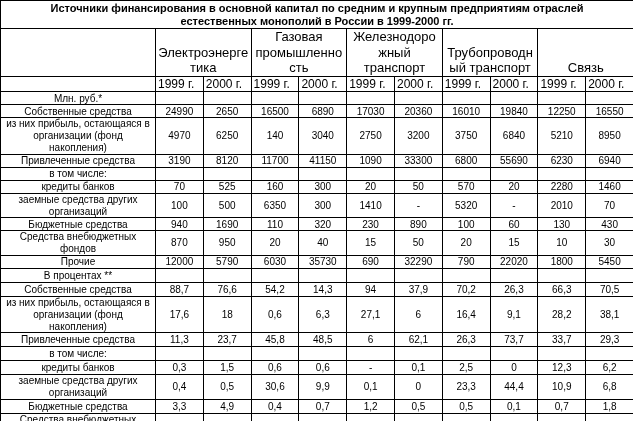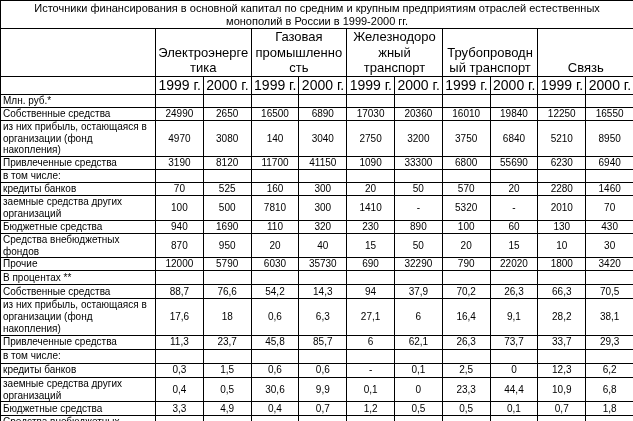--- a/index.html
+++ b/index.html
@@ -22,44 +22,44 @@
     font-family: "Liberation Sans", sans-serif;
     font-size: 10px;
     line-height: 1.18;
     color: #000;
     padding: 0 2px;
     overflow: hidden;
     vertical-align: middle;
     font-weight: normal;
   }
   tr.title-row td {
-    font-weight: normal;
+    font-weight: bold;
     font-size: 11px;
     line-height: 1.15;
     text-align: center;
     height: 25px;
     padding: 1px 16px;
     margin-top: 35px;
   }
   tr.group-row th {
     height: 31px;
     text-align: center;
     vertical-align: bottom;
     font-size: 13px;
     padding-bottom: 1px;
     overflow-wrap: break-word;
     word-wrap: break-word;
   }
   tr.group-row th.corner, tr.year-row th.corner { border-bottom: 1px solid #000; }
   tr.year-row th {
     height: 13px;
-    text-align: right;
-    font-size: 14px;
-  }
-  td.label { text-align: left; }
+    text-align: left;
+    font-size: 12px;
+  }
+  td.label { text-align: center; }
   td.value { text-align: center; }
   tbody tr.sec-0 { height: 13px; }
   tbody tr.sec-1 { height: 14px; }
   tbody tr.section-row td { border-left: 1px solid #000; }
 </style>
 </head>
 <body>
 
 <div class="page">
   <table class="main">
@@ -125,21 +125,21 @@
           <td class="value">17030</td>
           <td class="value">20360</td>
           <td class="value">16010</td>
           <td class="value">19840</td>
           <td class="value">12250</td>
           <td class="value">16550</td>
         </tr>
         <tr class="sec-0">
           <td class="label">из них прибыль, остающаяся в организации (фонд накопления)</td>
           <td class="value">4970</td>
-          <td class="value">3080</td>
+          <td class="value">6250</td>
           <td class="value">140</td>
           <td class="value">3040</td>
           <td class="value">2750</td>
           <td class="value">3200</td>
           <td class="value">3750</td>
           <td class="value">6840</td>
           <td class="value">5210</td>
           <td class="value">8950</td>
         </tr>
         <tr class="sec-0">
@@ -178,21 +178,21 @@
           <td class="value">50</td>
           <td class="value">570</td>
           <td class="value">20</td>
           <td class="value">2280</td>
           <td class="value">1460</td>
         </tr>
         <tr class="sec-0">
           <td class="label">заемные средства других организаций</td>
           <td class="value">100</td>
           <td class="value">500</td>
-          <td class="value">7810</td>
+          <td class="value">6350</td>
           <td class="value">300</td>
           <td class="value">1410</td>
           <td class="value">-</td>
           <td class="value">5320</td>
           <td class="value">-</td>
           <td class="value">2010</td>
           <td class="value">70</td>
         </tr>
         <tr class="sec-0">
           <td class="label">Бюджетные средства</td>
@@ -224,21 +224,21 @@
           <td class="label">Прочие</td>
           <td class="value">12000</td>
           <td class="value">5790</td>
           <td class="value">6030</td>
           <td class="value">35730</td>
           <td class="value">690</td>
           <td class="value">32290</td>
           <td class="value">790</td>
           <td class="value">22020</td>
           <td class="value">1800</td>
-          <td class="value">3420</td>
+          <td class="value">5450</td>
         </tr>
         <tr class="sec-1 section-row">
           <td class="label">В процентах **</td>
           <td class="value"></td>
           <td class="value"></td>
           <td class="value"></td>
           <td class="value"></td>
           <td class="value"></td>
           <td class="value"></td>
           <td class="value"></td>
@@ -270,21 +270,21 @@
           <td class="value">16,4</td>
           <td class="value">9,1</td>
           <td class="value">28,2</td>
           <td class="value">38,1</td>
         </tr>
         <tr class="sec-1">
           <td class="label">Привлеченные средства</td>
           <td class="value">11,3</td>
           <td class="value">23,7</td>
           <td class="value">45,8</td>
-          <td class="value">85,7</td>
+          <td class="value">48,5</td>
           <td class="value">6</td>
           <td class="value">62,1</td>
           <td class="value">26,3</td>
           <td class="value">73,7</td>
           <td class="value">33,7</td>
           <td class="value">29,3</td>
         </tr>
         <tr class="sec-1">
           <td class="label">в том числе:</td>
           <td class="value"></td>

